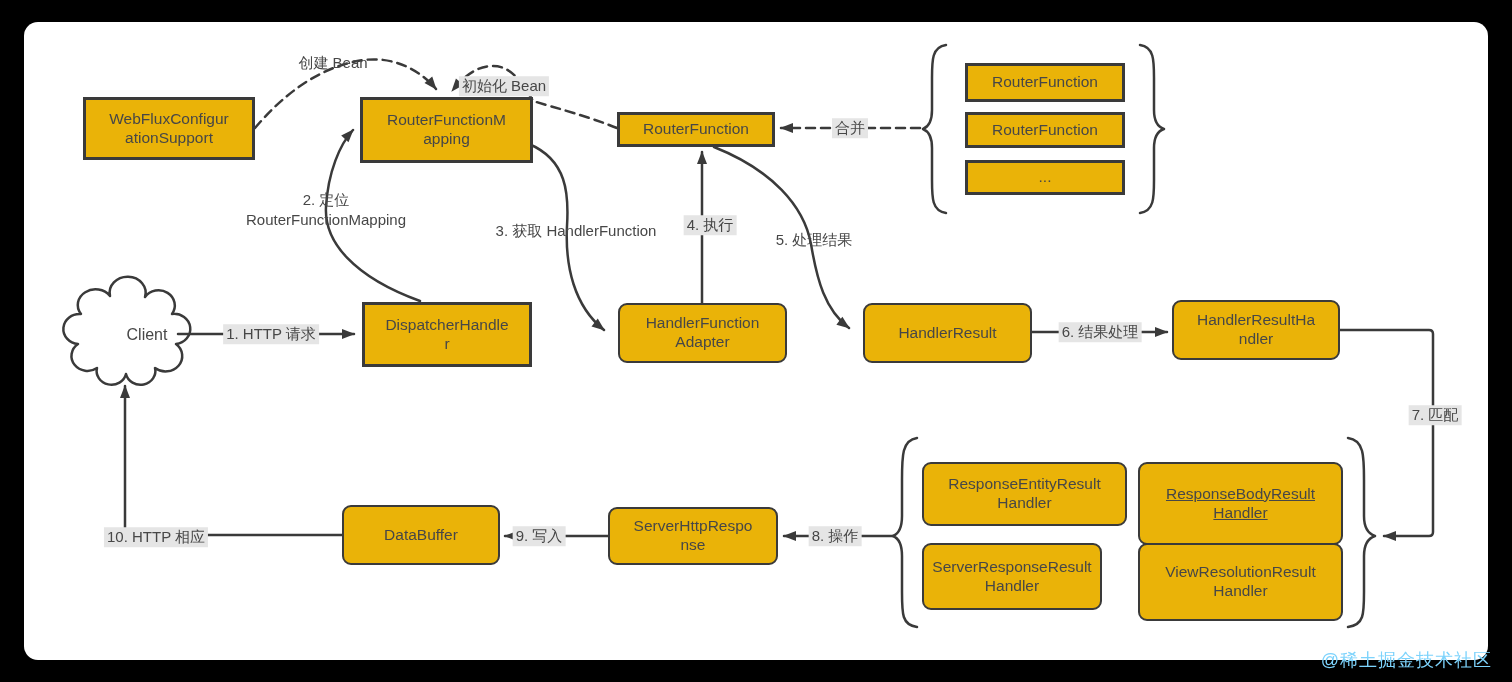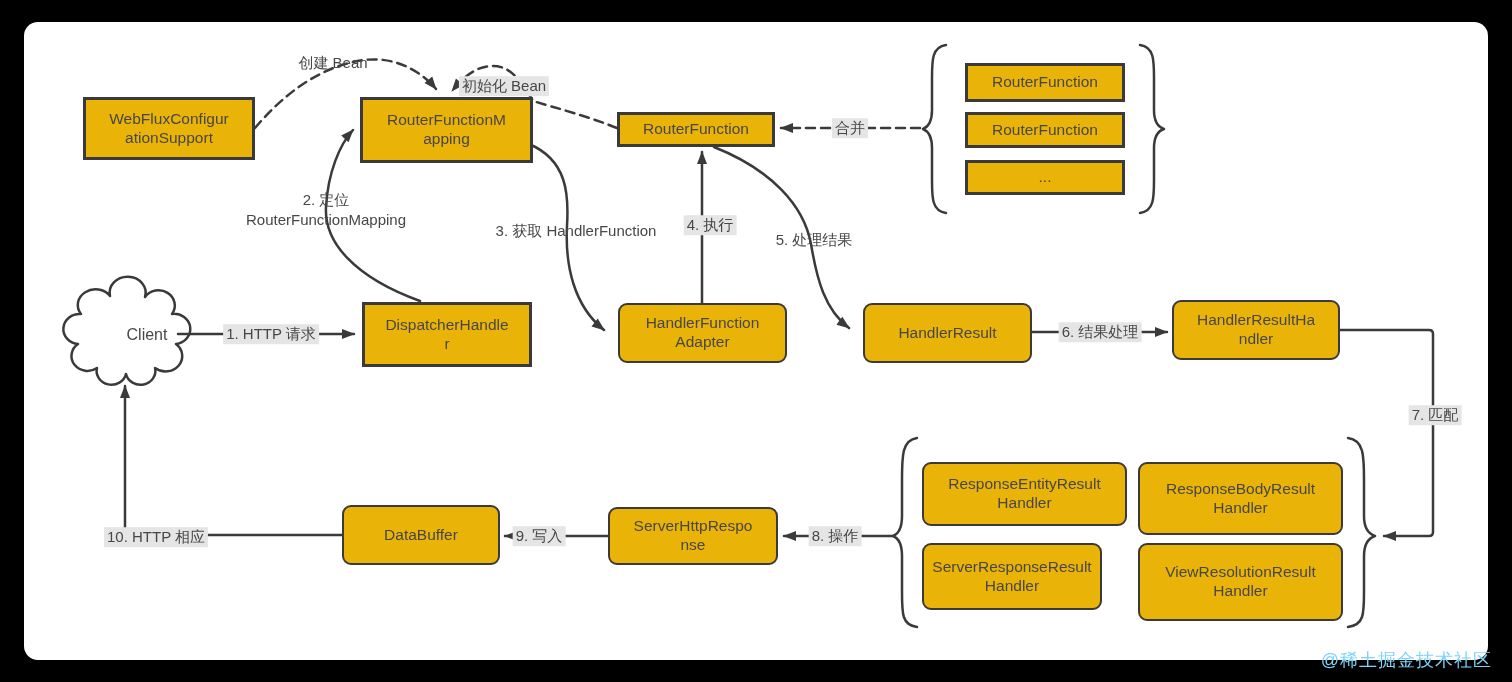--- a/index.html
+++ b/index.html
@@ -93,21 +93,21 @@
     <div class="box rounded" style="left:1148px;top:278px;width:168px;height:60px;">HandlerResultHa
 ndler</div>
 
     <div class="box rounded" style="left:318px;top:483px;width:158px;height:60px;">DataBuffer</div>
 
     <div class="box rounded" style="left:584px;top:485px;width:170px;height:58px;">ServerHttpRespo
 nse</div>
 
     <div class="box rounded" style="left:898px;top:440px;width:205px;height:64px;">ResponseEntityResult
 Handler</div>
-    <div class="box rounded" style="left:1114px;top:440px;width:205px;height:73px;">ResponseBodyResult
+    <div class="box rounded" style="left:1114px;top:440px;width:205px;height:83px;text-decoration:underline;">ResponseBodyResult
 Handler</div>
     <div class="box rounded" style="left:898px;top:521px;width:180px;height:67px;">ServerResponseResult
 Handler</div>
     <div class="box rounded" style="left:1114px;top:521px;width:205px;height:78px;">ViewResolutionResult
 Handler</div>
 
     <div class="lbl nobg" style="left:309px;top:41px;">创建 Bean</div>
     <div class="lbl" style="left:480px;top:64px;">初始化 Bean</div>
     <div class="lbl" style="left:826px;top:106px;">合并</div>
     <div class="lbl" style="left:247px;top:312px;">1. HTTP 请求</div>

